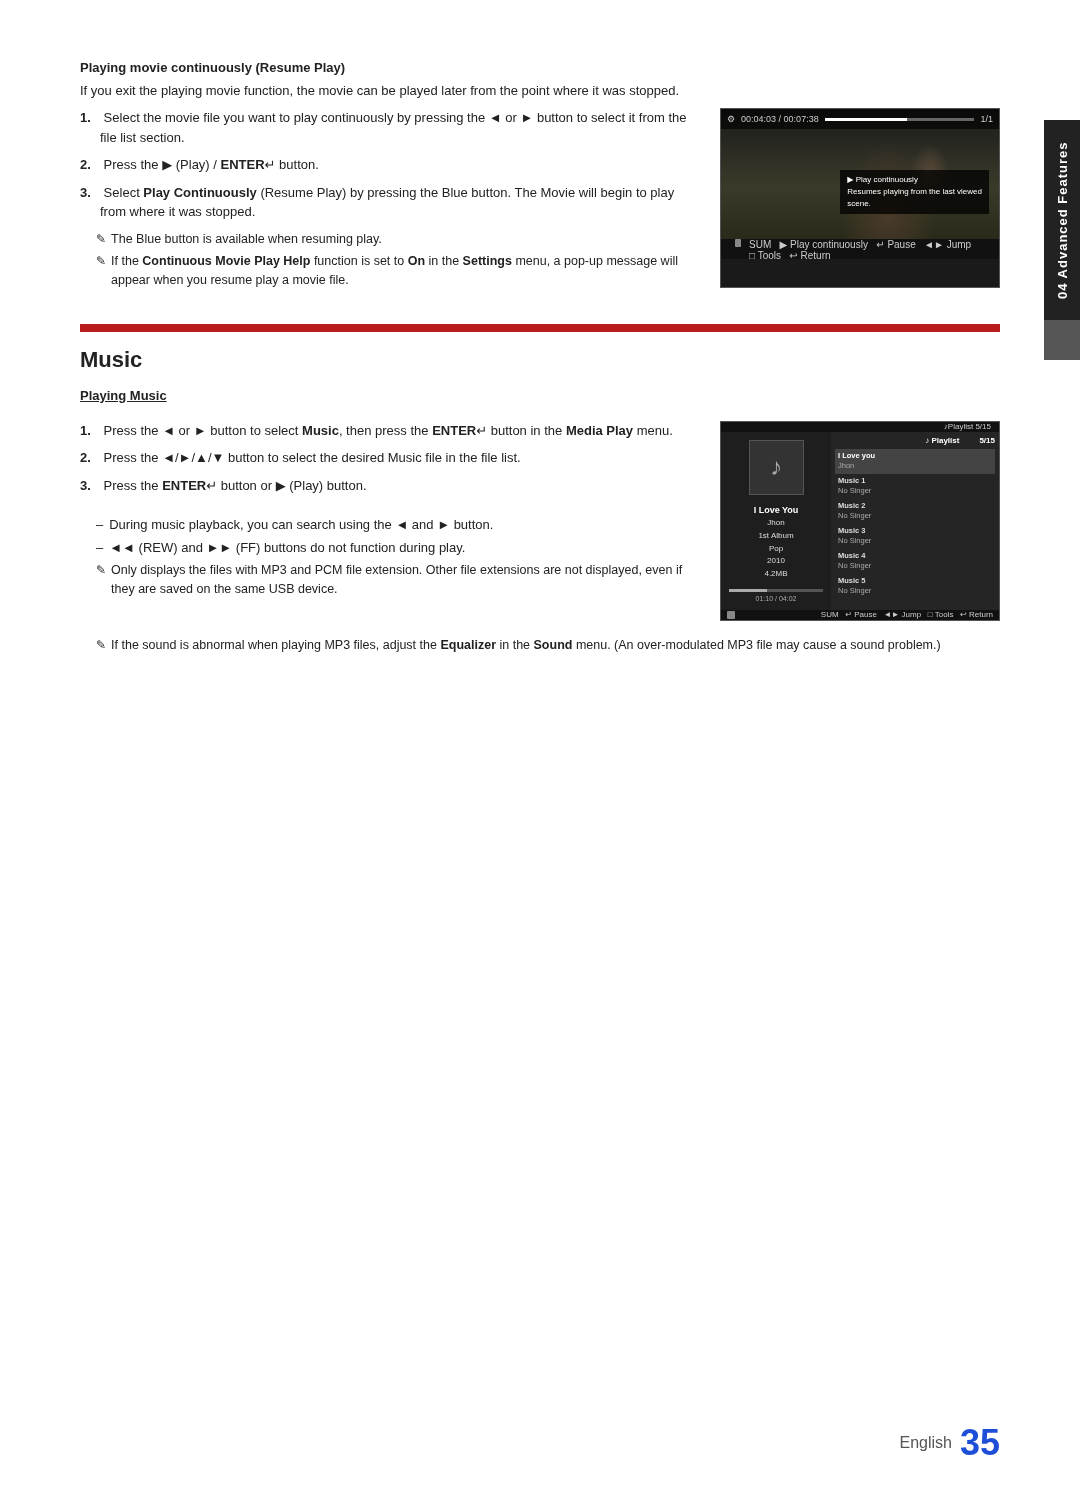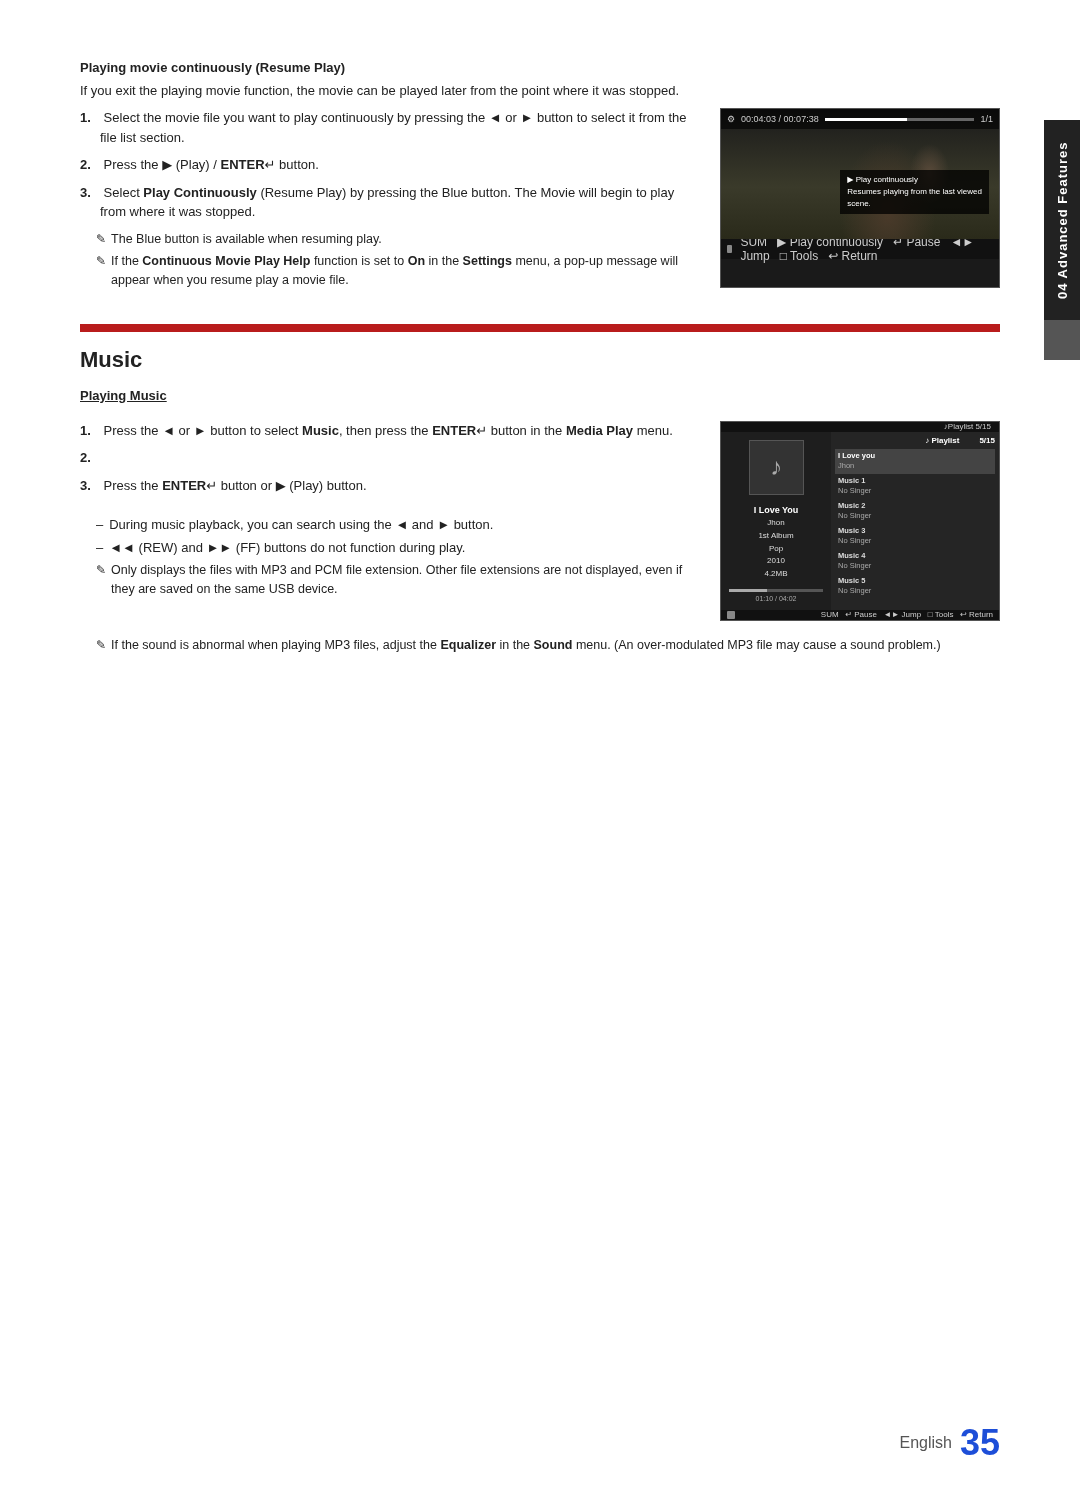--- a/index.html
+++ b/index.html
@@ -203,23 +203,23 @@
       color: #fff;
       font-size: 8px;
       padding: 4px 7px;
       line-height: 1.5;
     }
 
     .bottom-controls {
       height: 20px;
       background: #111;
       display: flex;
-      align-items: center;
-      padding: 0 6px;
-      font-size: 12px;
+      align-items: flex-start;
+      padding: 0 14px;
+      font-size: 10px;
       color: #ccc;
       gap: 8px;
     }
 
     .control-dot {
       width: 8px;
       height: 8px;
       background: #888;
       border-radius: 1px;
       display: inline-block;
@@ -485,20 +485,21 @@
 
     <div class="content-with-image">
       <div class="text-content">
         <ol class="main-list">
           <li>
             <span class="num bold">1.</span>
             <span>&nbsp;Press the ◄ or ► button to select <span class="bold">Music</span>, then press the <span class="bold">ENTER</span>↵ button in the <span class="bold">Media Play</span> menu.</span>
           </li>
           <li>
             <span class="num bold">2.</span>
+            <span>&nbsp;Press the ◄/►/▲/▼ button to select the desired Music file in the file list.</span>
           </li>
           <li>
             <span class="num bold">3.</span>
             <span>&nbsp;Press the <span class="bold">ENTER</span>↵ button or ▶ (Play) button.</span>
           </li>
         </ol>
 
         <ul class="sub-list">
           <li>During music playback, you can search using the ◄ and ► button.</li>
           <li>◄◄ (REW) and ►► (FF) buttons do not function during play.</li>

